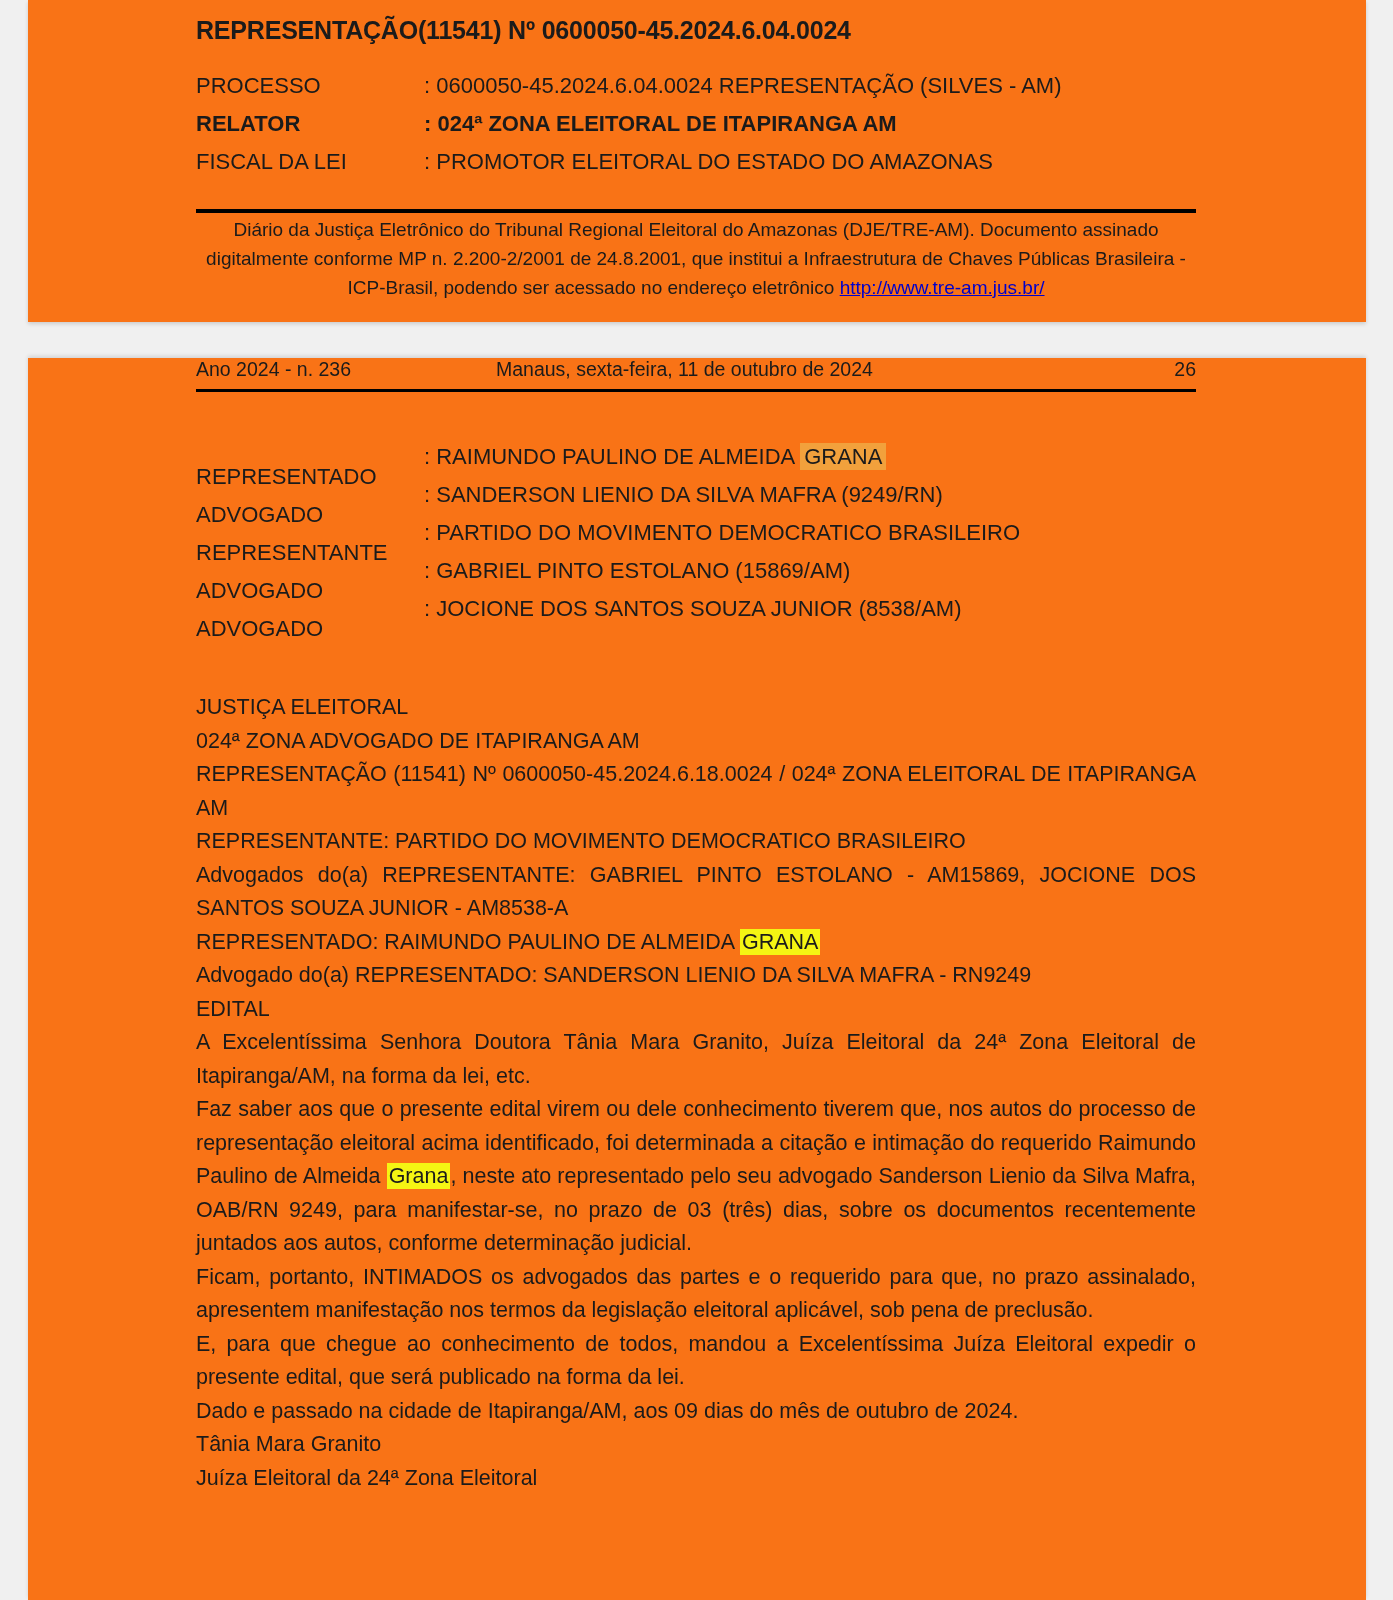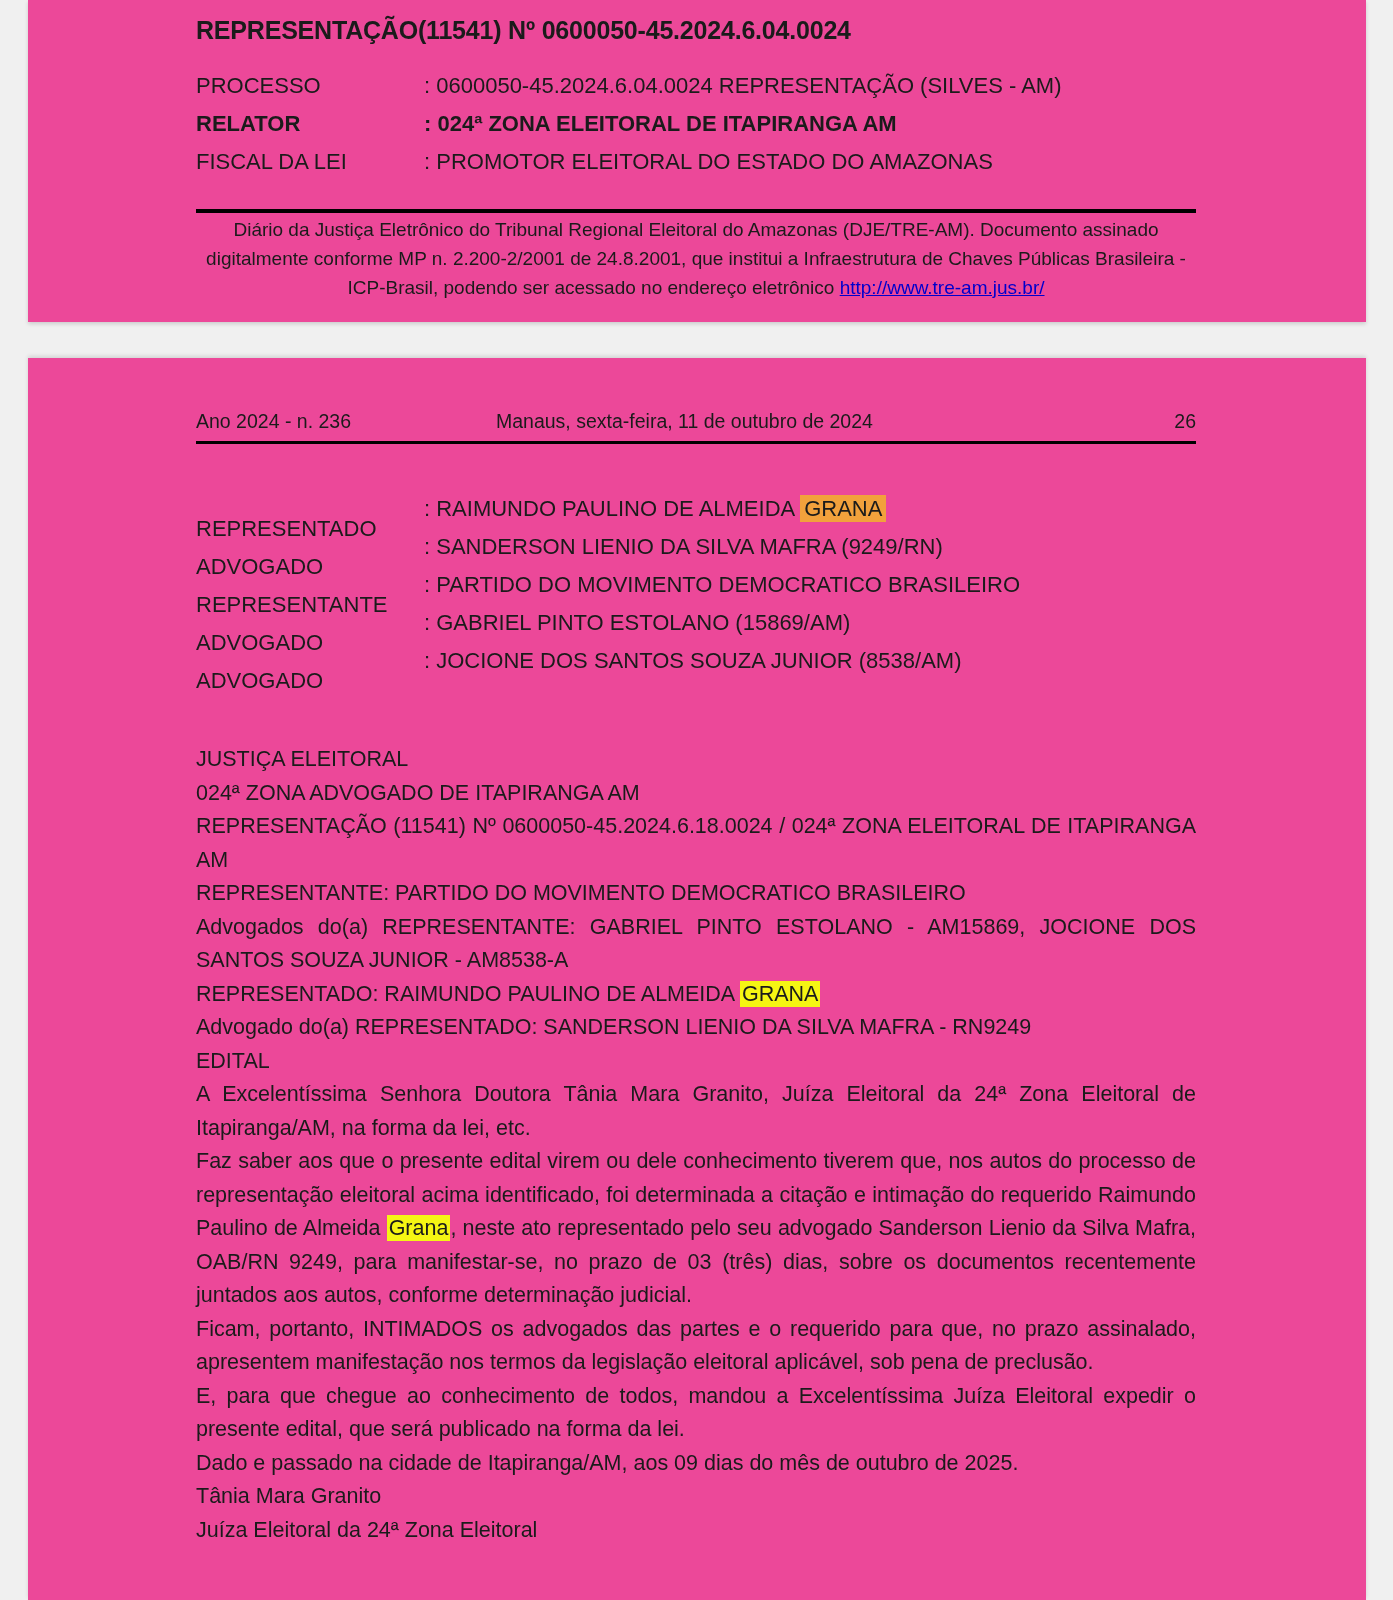--- a/index.html
+++ b/index.html
@@ -6,21 +6,21 @@
   html, body {
     width:1393px; height:1600px;
     background:#f0f0f0;
     font-family:"Liberation Sans","DejaVu Sans",sans-serif;
     color:#1b1b1b;
     overflow:hidden;
   }
   .page {
     width:1338px;
     margin-left:28px;
-    background:#ec4899;
+    background:#f97316;
   }
   .page-1 {
     height:322px;
     padding:0 170px 0 168px;
     box-shadow:0 2px 4px rgba(0,0,0,0.15);
   }
   .page-gap { height:36px; }
   .page-2 {
     height:1242px;
     padding:0 170px 0 168px;
@@ -44,21 +44,20 @@
   .bold { font-weight:bold; }
   .rule-thick { border-top:4px solid #000; margin-top:28px; }
   .disclaimer {
     margin-top:2px;
     font-size:19px;
     line-height:29px;
     text-align:center;
   }
   .link { color:#0000cc; text-decoration:underline; cursor:pointer; }
   .p2-header {
-    padding-top:52px;
     display:flex;
     align-items:baseline;
     font-size:19.5px;
   }
   .p2-header-left { width:300px; flex:none; }
   .p2-header-center { flex:1; text-align:left; }
   .p2-header-right { width:70px; flex:none; text-align:right; }
   .rule-thin { border-top:3px solid #000; margin-top:8px; }
   .parties { margin-top:46px; }
   .party-row {
@@ -144,17 +143,17 @@
     <p class="just">REPRESENTAÇÃO (11541) Nº 0600050-45.2024.6.18.0024 / 024ª ZONA ELEITORAL DE ITAPIRANGA AM</p>
     <p class="just">REPRESENTANTE: PARTIDO DO MOVIMENTO DEMOCRATICO BRASILEIRO</p>
     <p class="just">Advogados do(a) REPRESENTANTE: GABRIEL PINTO ESTOLANO - AM15869, JOCIONE DOS SANTOS SOUZA JUNIOR - AM8538-A</p>
     <p><span>REPRESENTADO: RAIMUNDO PAULINO DE ALMEIDA </span><span class="hl-yellow">GRANA</span></p>
     <p>Advogado do(a) REPRESENTADO: SANDERSON LIENIO DA SILVA MAFRA - RN9249</p>
     <p>EDITAL</p>
     <p class="just">A Excelentíssima Senhora Doutora Tânia Mara Granito, Juíza Eleitoral da 24ª Zona Eleitoral de Itapiranga/AM, na forma da lei, etc.</p>
     <p class="just"><span>Faz saber aos que o presente edital virem ou dele conhecimento tiverem que, nos autos do processo de representação eleitoral acima identificado, foi determinada a citação e intimação do requerido Raimundo Paulino de Almeida </span><span class="hl-yellow">Grana</span><span>, neste ato representado pelo seu advogado Sanderson Lienio da Silva Mafra, OAB/RN 9249, para manifestar-se, no prazo de 03 (três) dias, sobre os documentos recentemente juntados aos autos, conforme determinação judicial.</span></p>
     <p class="just">Ficam, portanto, INTIMADOS os advogados das partes e o requerido para que, no prazo assinalado, apresentem manifestação nos termos da legislação eleitoral aplicável, sob pena de preclusão.</p>
     <p class="just">E, para que chegue ao conhecimento de todos, mandou a Excelentíssima Juíza Eleitoral expedir o presente edital, que será publicado na forma da lei.</p>
-    <p>Dado e passado na cidade de Itapiranga/AM, aos 09 dias do mês de outubro de 2025.</p>
+    <p>Dado e passado na cidade de Itapiranga/AM, aos 09 dias do mês de outubro de 2024.</p>
     <p>Tânia Mara Granito</p>
     <p>Juíza Eleitoral da 24ª Zona Eleitoral</p>
   </div>
 </div>
 
 </body></html>

